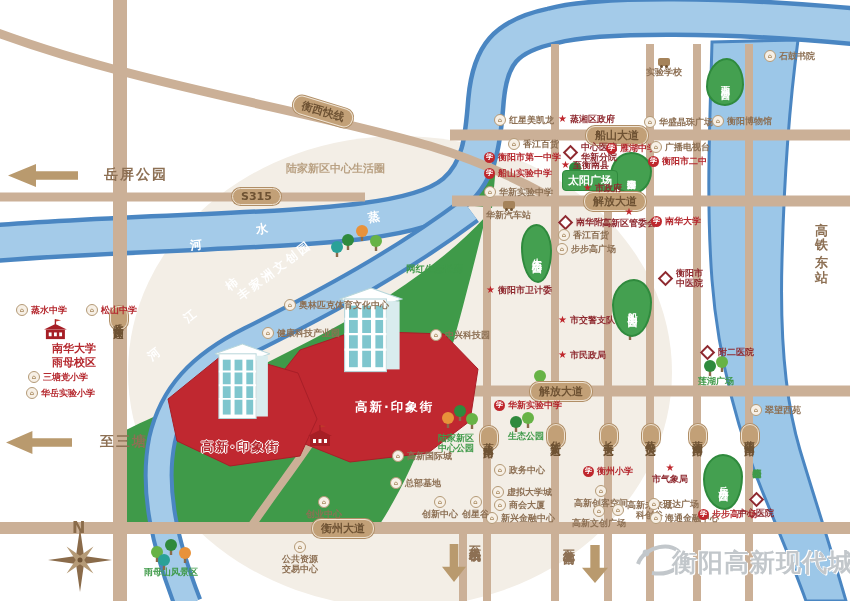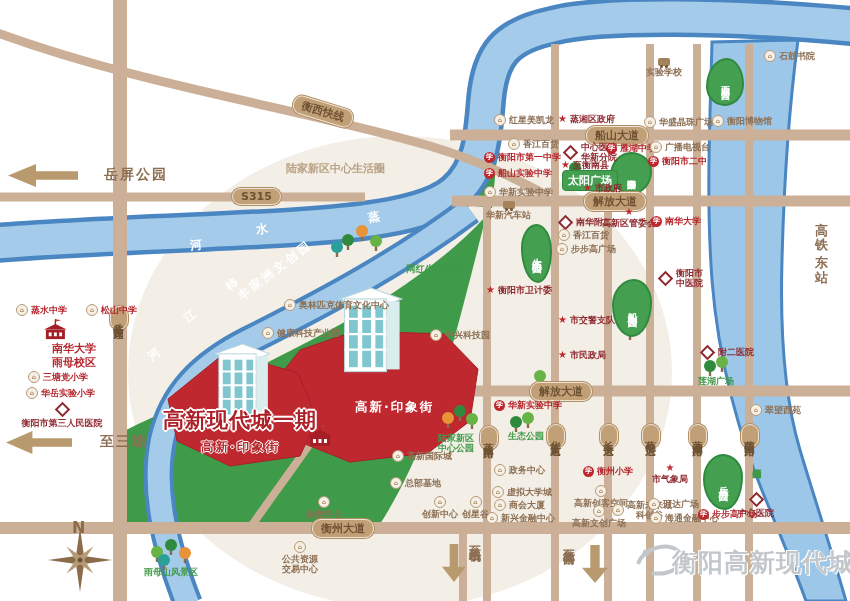--- a/index.html
+++ b/index.html
@@ -206,21 +206,20 @@
   <span class="rch" style="left:184px;top:308px;transform:rotate(-38deg)">江</span>
   <span class="rch" style="left:148px;top:346px;transform:rotate(-38deg)">河</span>
   <span class="rch" style="left:787px;top:288px">湘</span>
   <span class="rch" style="left:789px;top:320px">江</span>
 
   <div class="zone" style="left:286px;top:161px;color:#b9a183;font-size:11px">陆家新区中心生活圈</div>
   <div class="zone" style="left:230px;top:262px;color:#fff;font-size:12px;letter-spacing:3px;transform:rotate(-37deg)">丰家洲文创园</div>
   <div class="zone gtext" style="left:406px;top:263px;font-size:9.5px">网红生态长廊</div>
 
   <div class="street-w" style="left:355px;top:399px">高新·印象街</div>
-  <div class="phase" style="left:163px;top:406px;font-size:21px">高新现代城一期</div>
   <div class="street-r" style="left:201px;top:439px">高新·印象街</div>
   <div class="nanhua" style="left:28px;top:342px;width:92px">南华大学
 雨母校区</div>
 
   <div class="blob" style="left:706px;top:58px;width:34px;height:44px;border-radius:55% 45% 50% 50%/60% 55% 45% 40%;font-size:9px">西湖公园</div>
   <div class="blob" style="left:610px;top:152px;width:38px;height:38px;border-radius:50% 50% 45% 55%/55% 45% 55% 45%;font-size:9px;letter-spacing:0">平湖公园</div>
   <div class="blob" style="left:612px;top:279px;width:36px;height:54px;border-radius:55% 45% 50% 50%/45% 40% 60% 55%">船山公园</div>
   <div class="blob" style="left:521px;top:224px;width:27px;height:55px;border-radius:50% 50% 45% 55%/40% 45% 55% 60%">生态公园</div>
   <div class="blob" style="left:703px;top:454px;width:36px;height:52px;border-radius:50% 50% 45% 55%/45% 40% 60% 55%">岳屏公园</div>
   <div class="gbox" style="left:562px;top:170px;width:54px;height:19px;font-size:11px;border-radius:4px">太阳广场</div>
@@ -246,24 +245,20 @@
       <span class="lbl">松山中学</span>
     </div>
   <div class="poi red" style="left:28px;top:371px">
       <span class="ic ic-dot"></span>
       <span class="lbl">三塘党小学</span>
     </div>
   <div class="poi red" style="left:26px;top:387px">
       <span class="ic ic-dot"></span>
       <span class="lbl">华岳实验小学</span>
     </div>
-  <div class="poi v maroon" style="left:12px;top:402px;width:100px">
-      <span class="ic ic-hosp"></span>
-      <span class="lbl">衡阳市第三人民医院</span>
-    </div>
 
   <div class="poi brown" style="left:764px;top:50px">
       <span class="ic ic-dot"></span>
       <span class="lbl">石鼓书院</span>
     </div>
   <div class="poi v brown" style="left:646px;top:58px">
       <span class="ic ic-bus"></span>
       <span class="lbl">实验学校</span>
     </div>
   <div class="poi brown" style="left:494px;top:114px">

